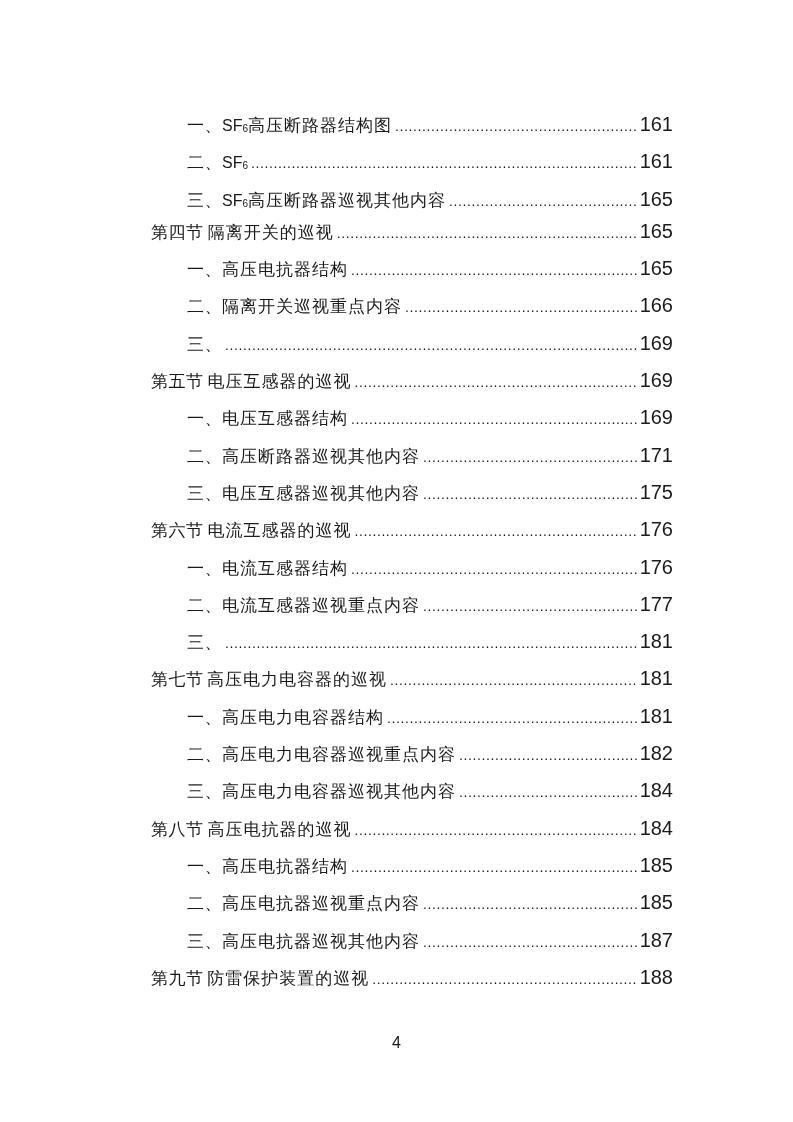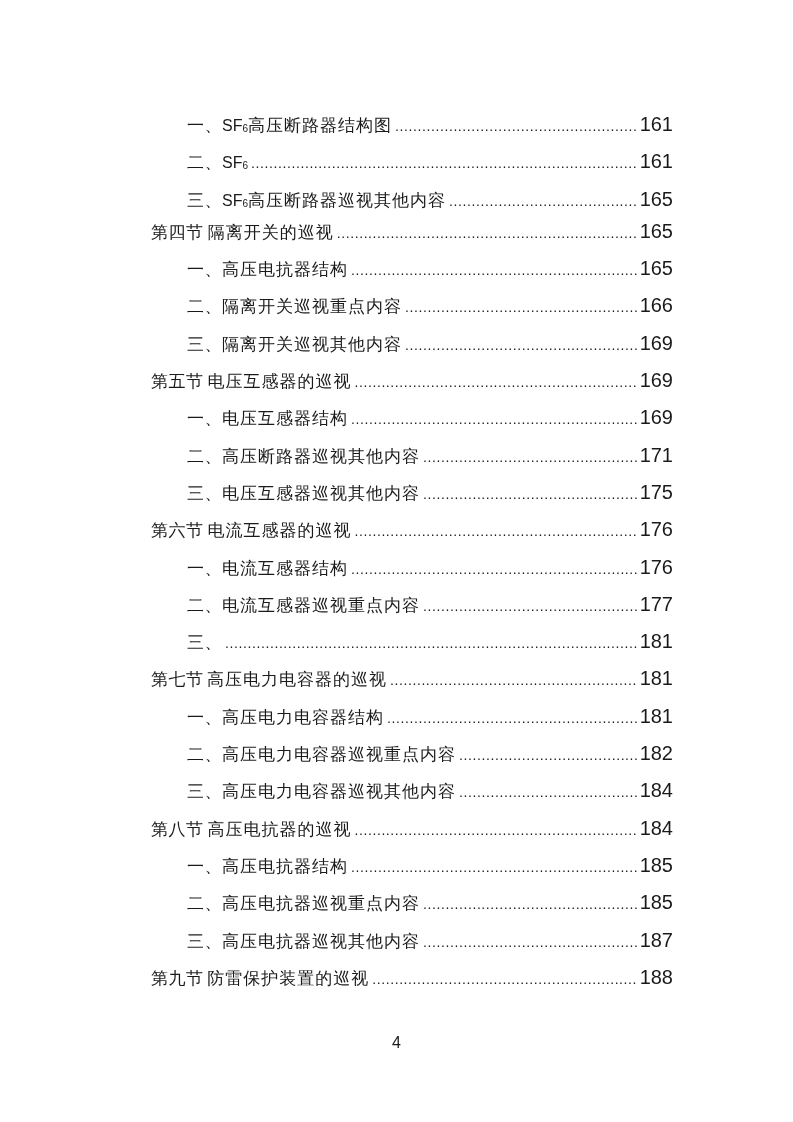--- a/index.html
+++ b/index.html
@@ -126,21 +126,20 @@
 
   <div class="toc-row level-2">
     <span class="num">二、</span>
     <span class="title">隔离开关巡视重点内容</span>
     <span class="leader"></span>
     <span class="page">166</span>
   </div>
 
   <div class="toc-row level-2">
     <span class="num">三、</span>
-    <span class="title">隔离开关巡视其他内容</span>
     <span class="leader"></span>
     <span class="page">169</span>
   </div>
 
   <div class="toc-row level-1">
     <span class="num">第五节</span>
       <span class="sep"></span>
     <span class="title">电压互感器的巡视</span>
     <span class="leader"></span>
     <span class="page">169</span>

